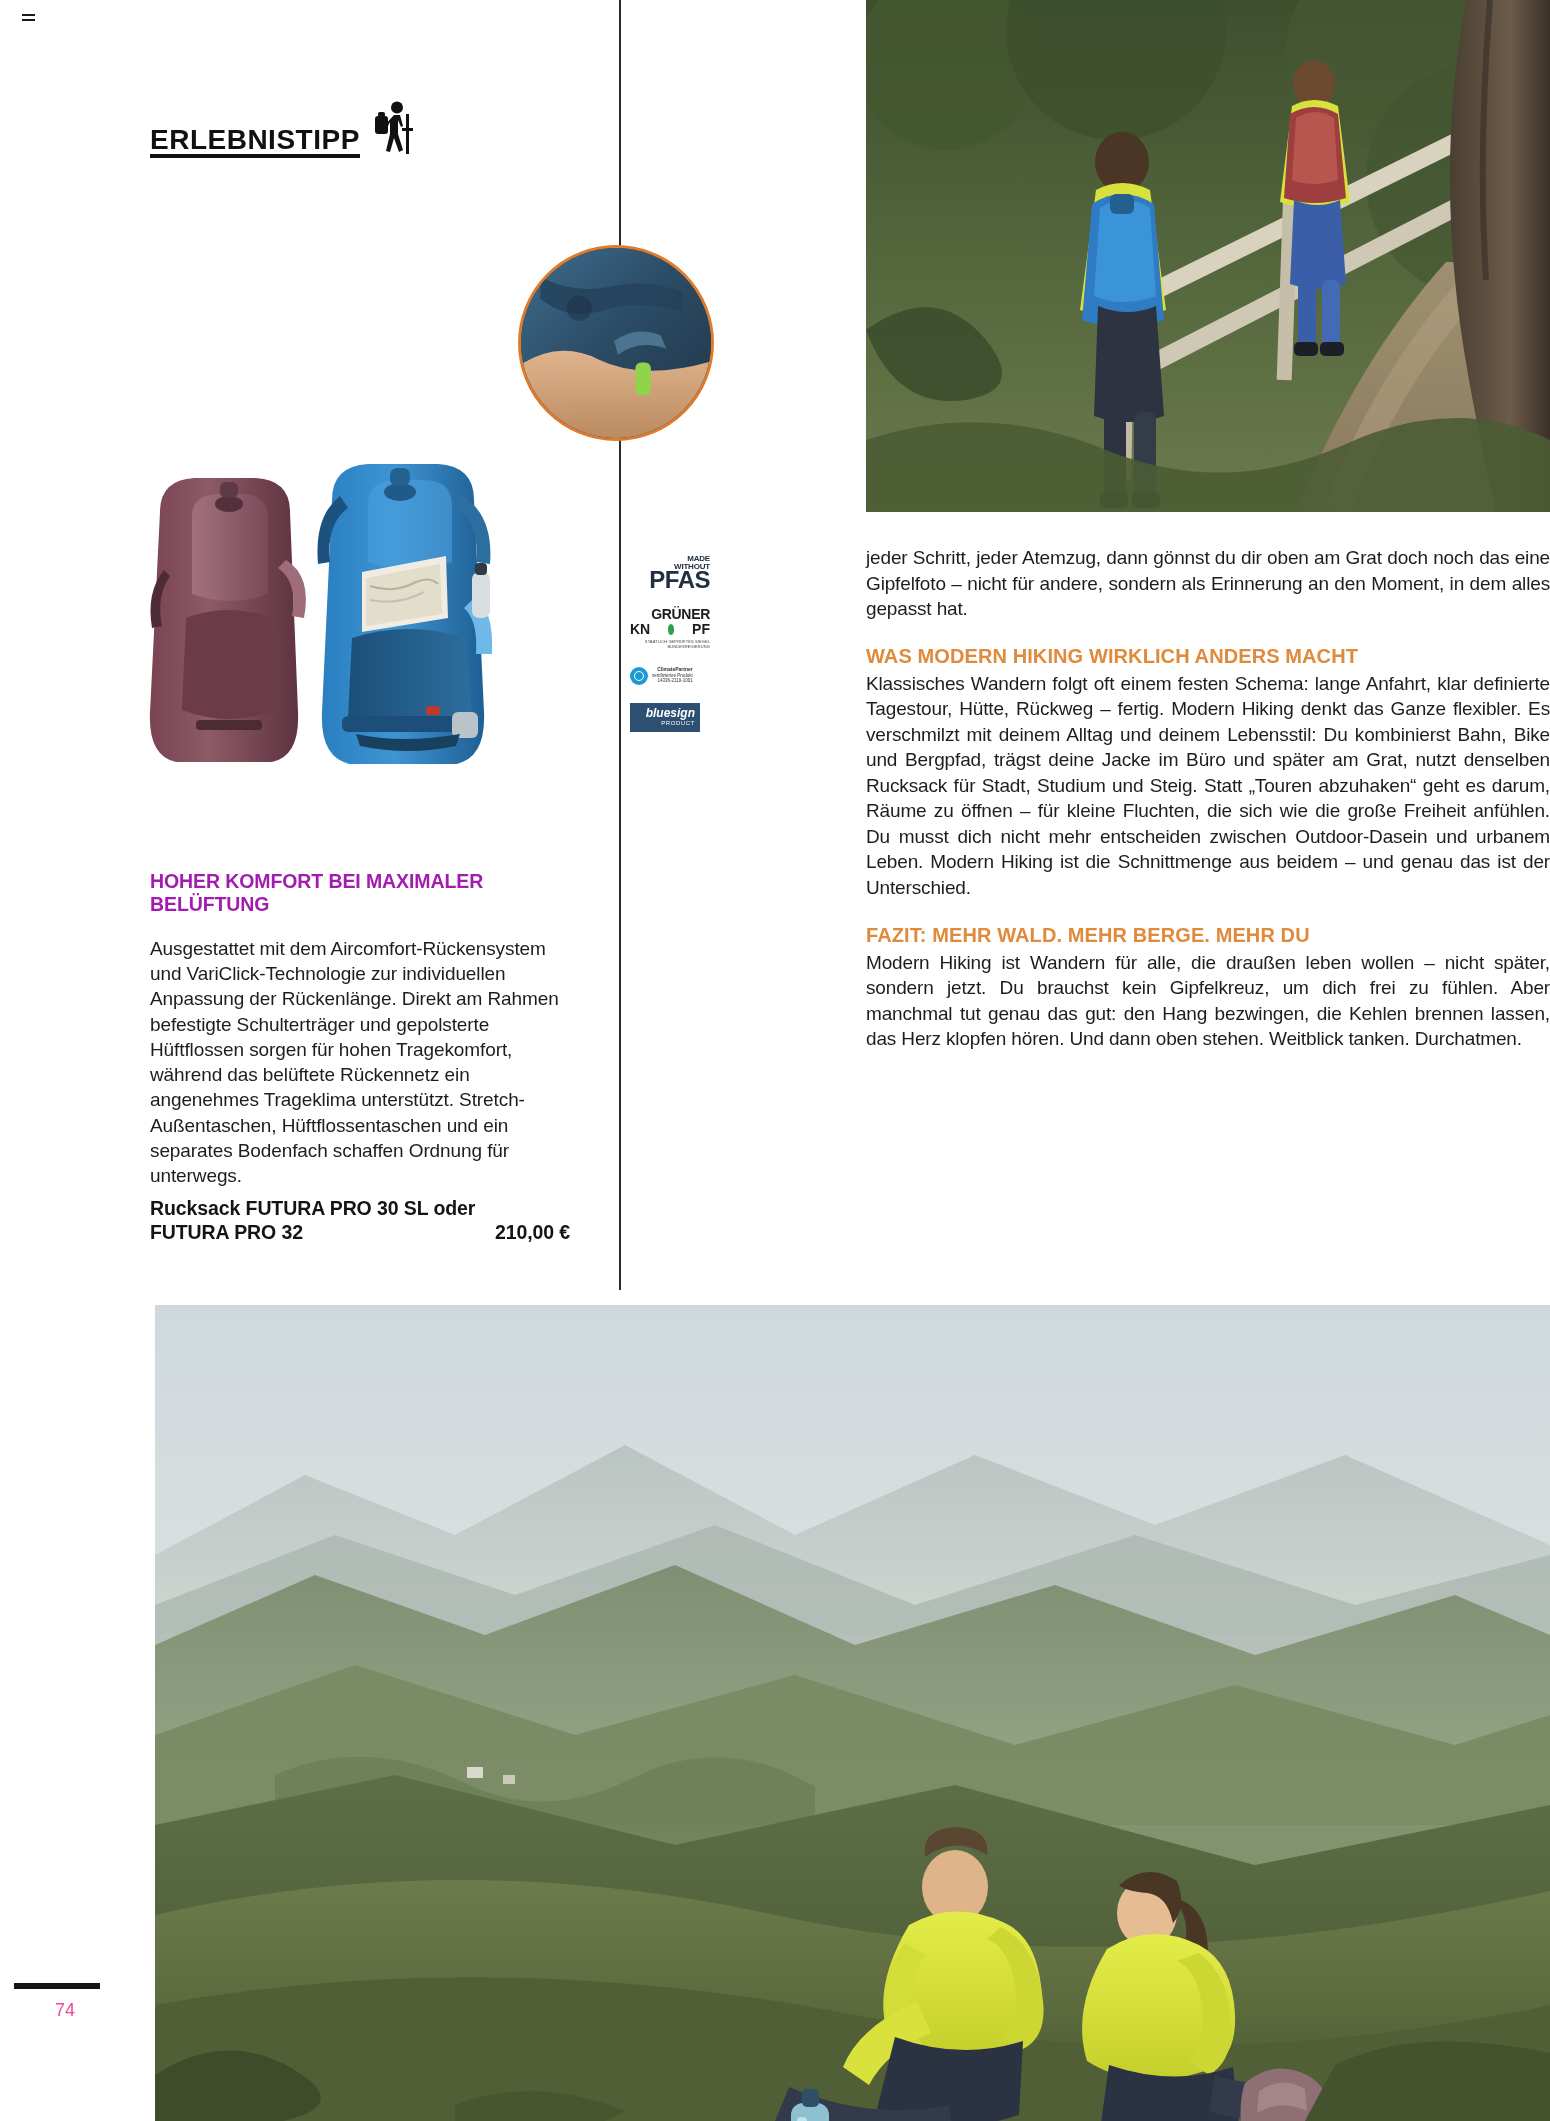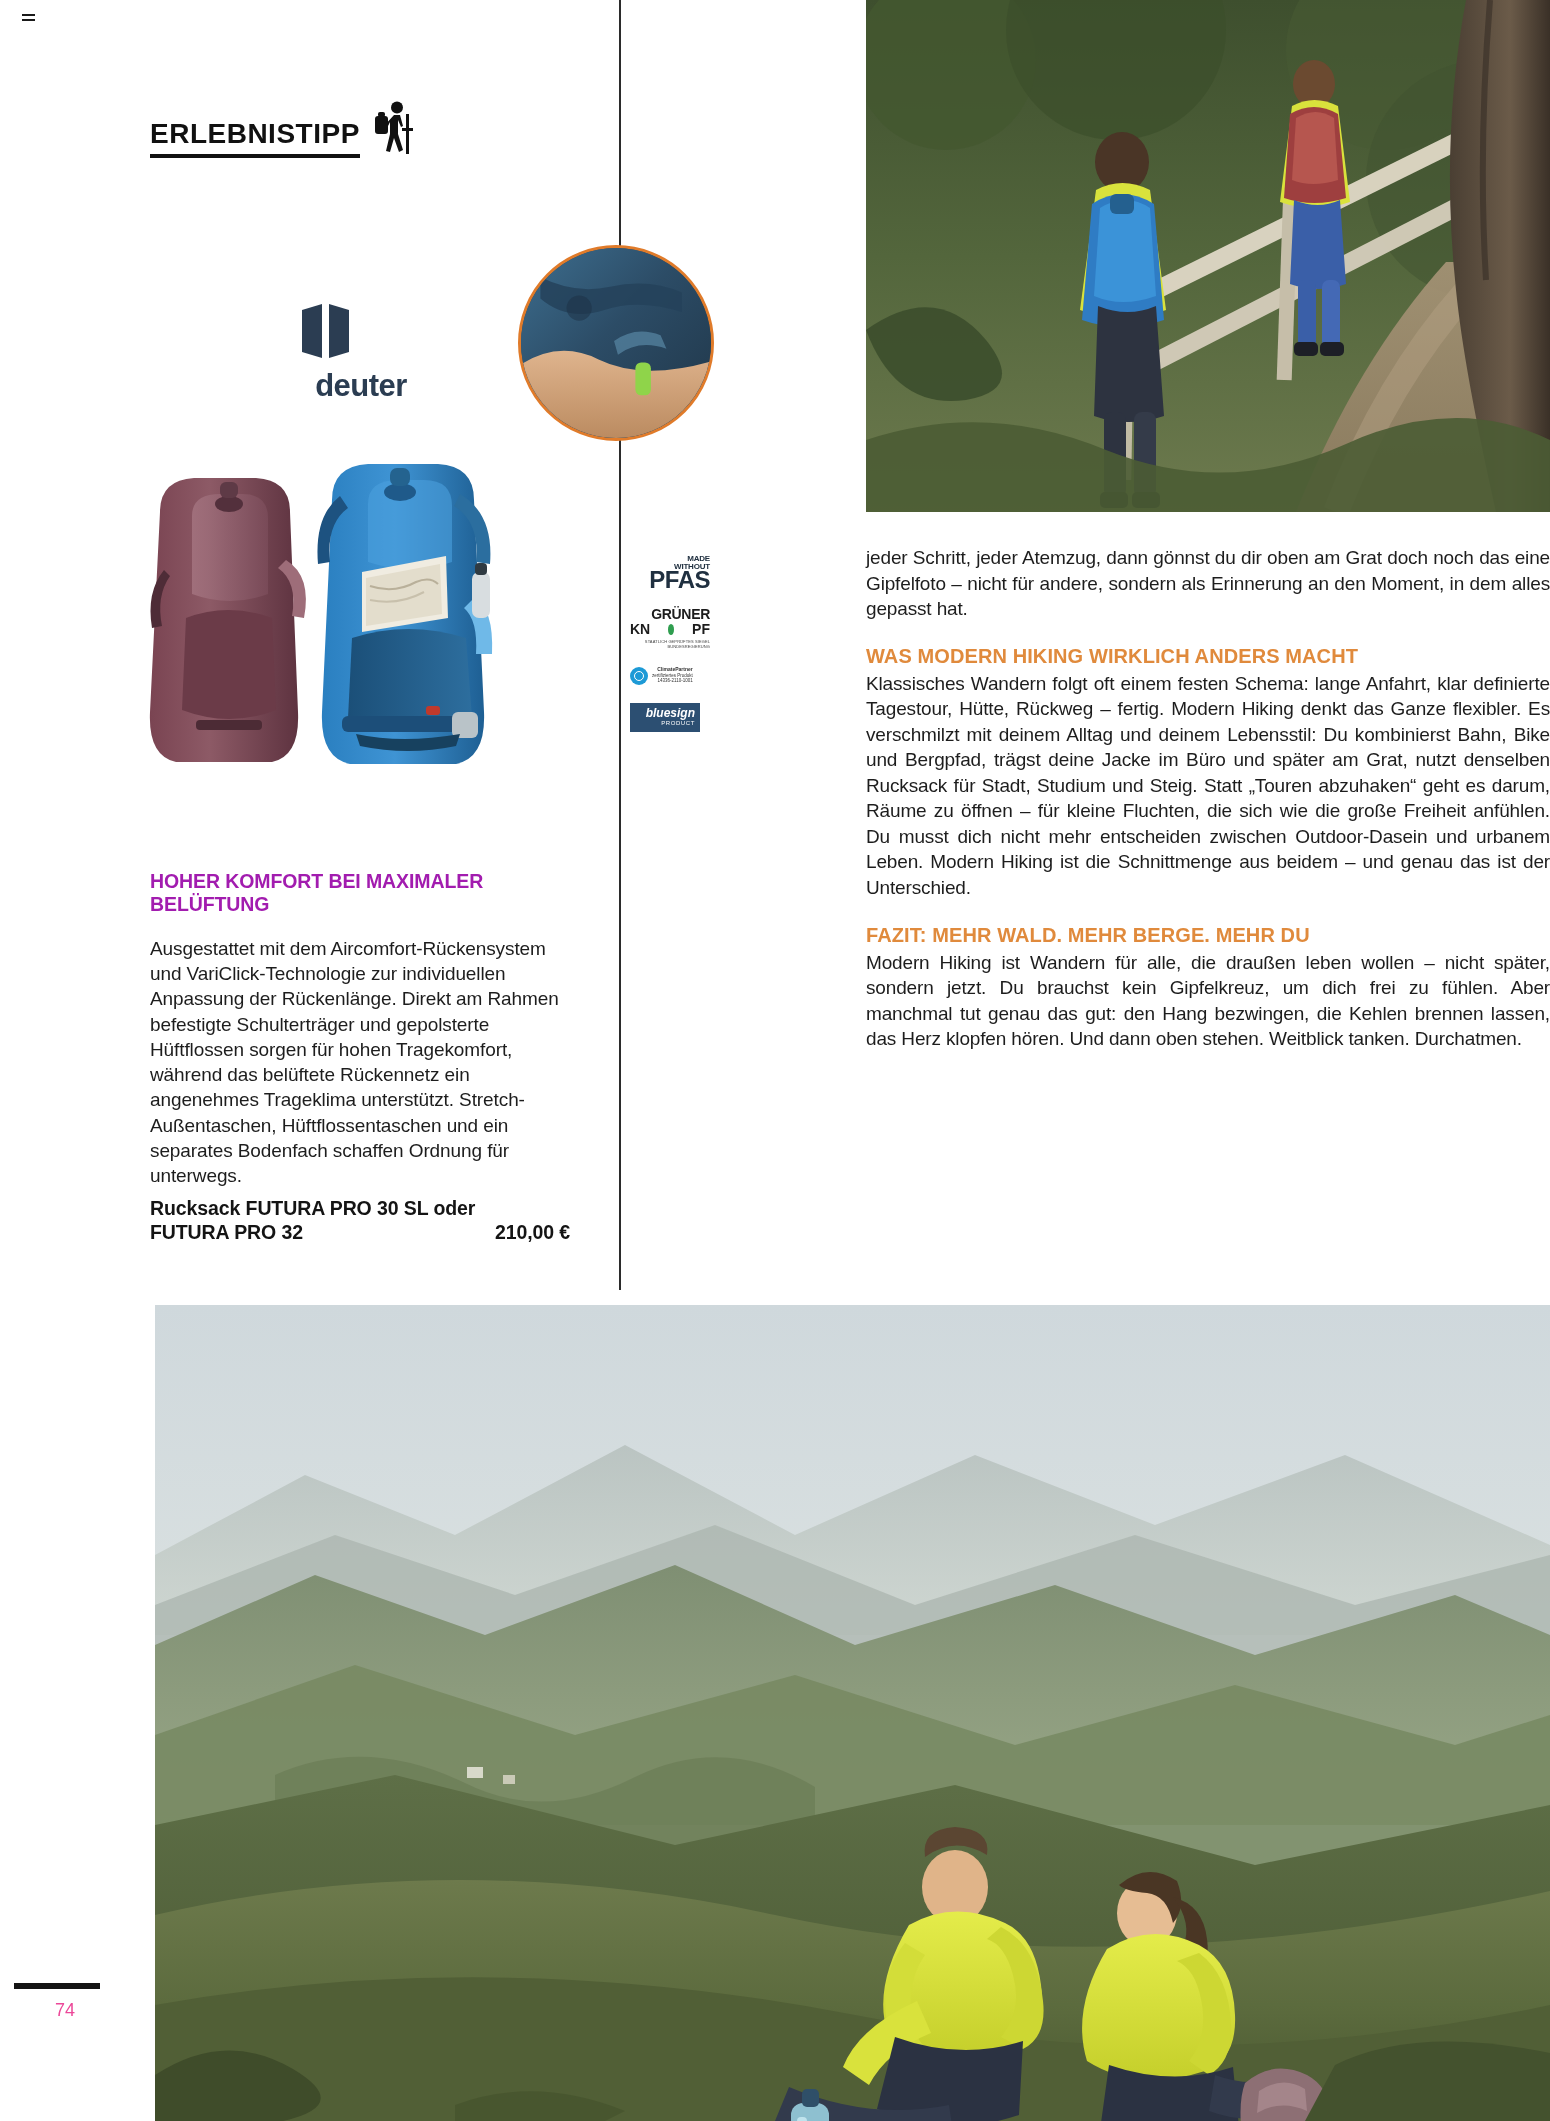--- a/index.html
+++ b/index.html
@@ -16,21 +16,21 @@
   .cropmark i { display:block; height:2px; background:#1a1a1a; margin-bottom:3px; }
 
   
   .vrule { position:absolute; left:619px; top:0px; width:2px; height:1290px; background:#2b2b2b; }
 
   
   .tipbadge { position:absolute; left:150px; top:100px; display:flex; align-items:flex-end; gap:10px; }
   .tipbadge .word {
     font-weight:800; font-size:28px; letter-spacing:.5px; color:#111;
     font-family:"Liberation Sans", sans-serif; line-height:1;
-    padding-bottom:6px; border-bottom:4px solid #111;
+    border-bottom:4px solid #111;
   }
   .hiker-icon { width:46px; height:56px; margin-bottom:2px; }
 
   
   .brand { position:absolute; left:296px; top:300px; width:130px; text-align:center; }
   .brand .mark { display:block; margin:0 auto; }
   .brand .wordmark {
     font-size:31px; font-weight:700; color:#2b3d52; letter-spacing:-.5px;
     margin-top:6px; font-family:"Liberation Sans", sans-serif;
   }
@@ -129,29 +129,20 @@
         <circle cx="27" cy="7.5" r="6" fill="#111"></circle>
         <path d="M24 15 L30 15 L33 26 L31 27 L28 20 L28 34 L33 50 L29 52 L24 38 L20 52 L16 51 L20 34 L20 22 L17 28 L14 26 Z" fill="#111"></path>
         <rect x="5" y="16" width="13" height="18" rx="3" fill="#111"></rect>
         <rect x="8" y="12" width="7" height="5" rx="2" fill="#111"></rect>
         <rect x="36" y="14" width="3" height="40" fill="#111"></rect>
         <rect x="32" y="28" width="11" height="3" fill="#111"></rect>
       </svg>
     </span>
   </div>
 
-  <div class="brand">
-    <span class="mark">
-      <svg viewBox="0 0 62 62" width="62" height="62">
-        <path d="M6 10 L26 4 L26 58 L6 52 Z" fill="#2b3d52"></path>
-        <path d="M33 4 L53 10 L53 52 L33 58 Z" fill="#2b3d52"></path>
-      </svg>
-    </span>
-    <div class="wordmark">deuter</div>
-  </div>
 
   <div class="detailcircle">
     <svg class="dc-grad" viewBox="0 0 196 196" preserveAspectRatio="xMidYMid slice">
       <defs>
         <linearGradient id="dcg" x1="0" y1="0" x2="1" y2="1">
           <stop offset="0%" stop-color="#3d6e8f"></stop>
           <stop offset="45%" stop-color="#2c4c66"></stop>
           <stop offset="100%" stop-color="#1f3547"></stop>
         </linearGradient>
         <linearGradient id="skin" x1="0" y1="0" x2="0" y2="1">

